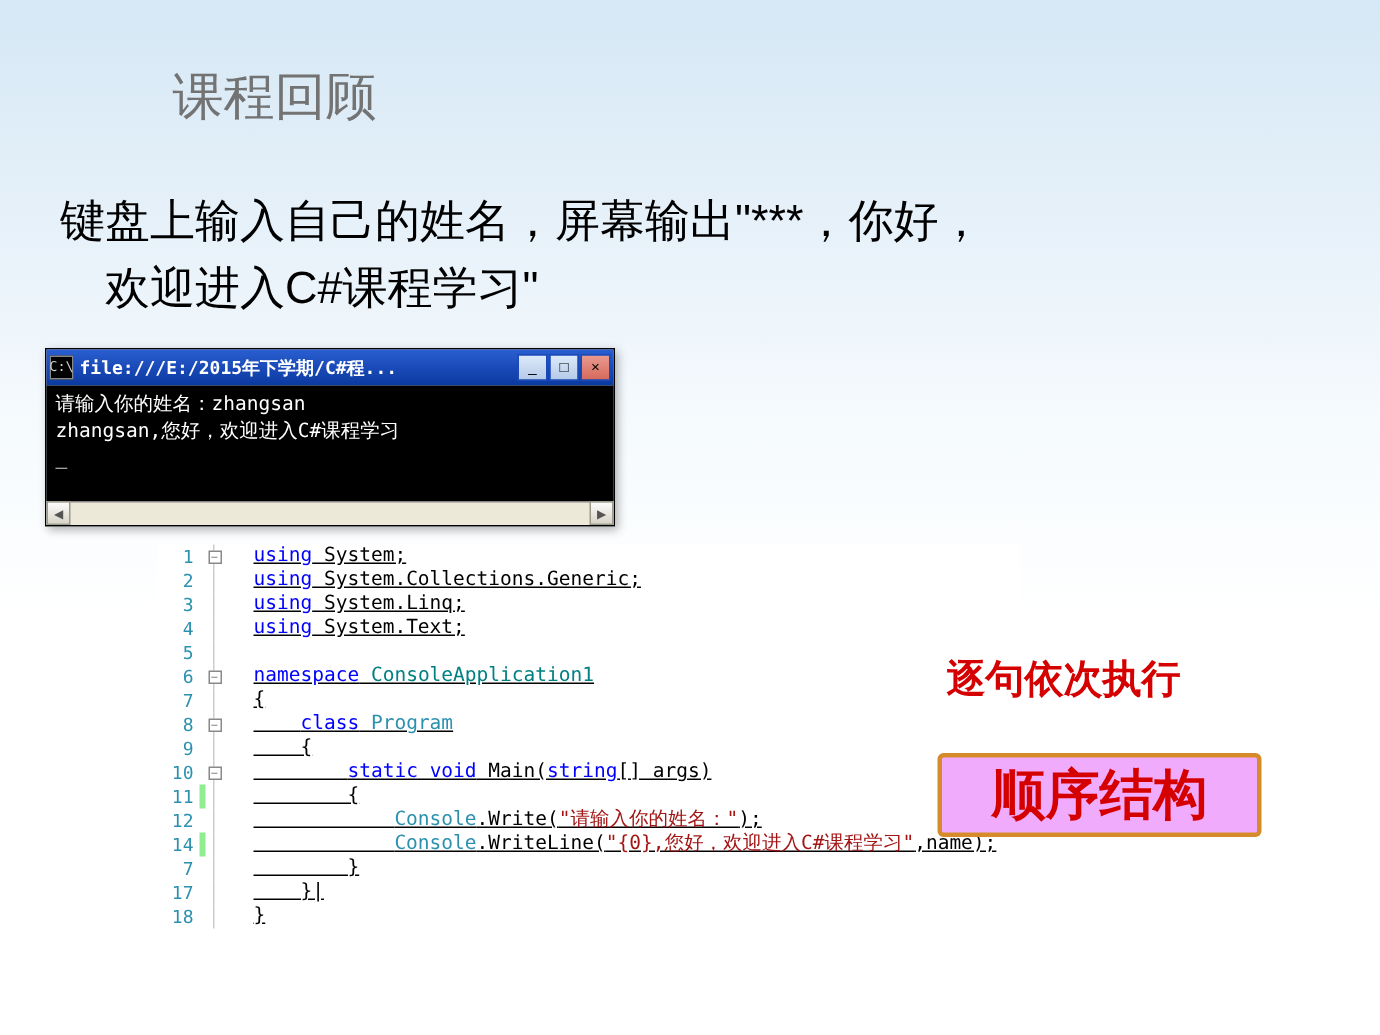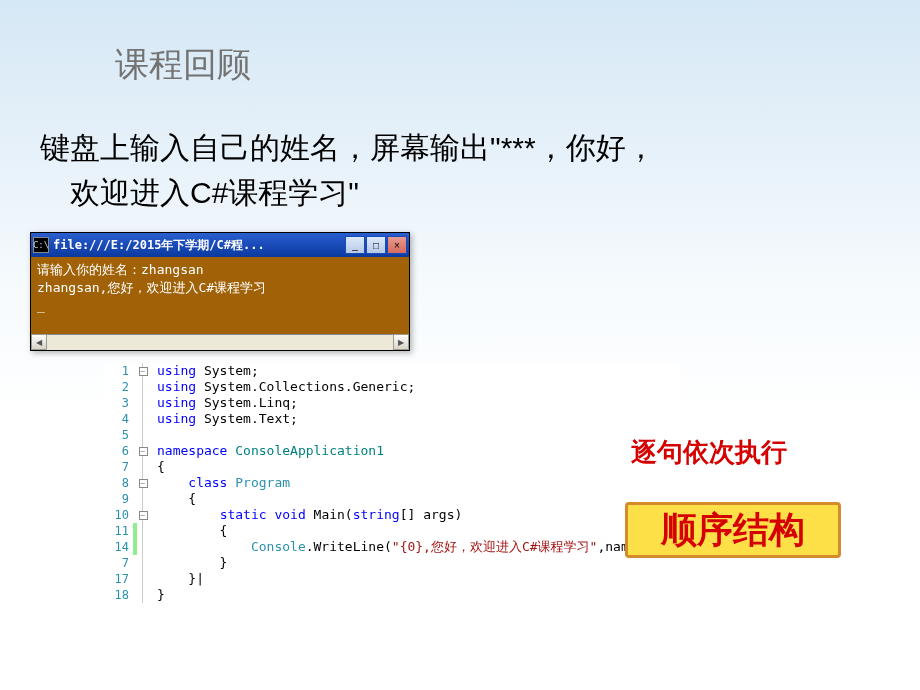--- a/index.html
+++ b/index.html
@@ -68,21 +68,21 @@
       background: linear-gradient(180deg, #ddeaf9, #b5c9e8);
       border: 1px solid #1a4ab8;
       display: flex;
       align-items: center;
       justify-content: center;
       font-size: 10px;
       color: #000;
     }
     .titlebar-btn.close { background: linear-gradient(180deg, #e99a8f, #d66a5c); }
     .console-body {
-      background: #a16207;
+      background: #000000;
       color: #fff;
       font-family: "NSimSun", "SimSun", monospace;
       font-size: 13px;
       padding: 4px 6px 18px 6px;
       white-space: pre;
       line-height: 1.4;
       min-height: 72px;
     }
     .console-scrollbar-h {
       height: 16px;
@@ -121,21 +121,21 @@
       padding-right: 4px;
       font-size: 12px;
     }
     .fold-col { width: 12px; text-align: center; color: #888; font-size: 11px; position: relative;}
     .fold-col::before {
       content: ""; position: absolute; left: 5px; top: 0; bottom: 0; width: 0; border-left: 1px solid #ccc;
     }
     .fold-box { display:inline-block; width:9px; height:9px; border:1px solid #888; background:#fff; font-size:8px; line-height:7px; text-align:center; color:#888; position: relative; z-index:1; margin-top:3px;}
     .hl-col { width: 4px; }
     .hl-green { background: #90ee90; }
-    .code-text { flex: 1; white-space: pre; padding-left: 8px; }
+    .code-text { flex: 1; white-space: pre; padding-left: 20px; text-decoration: underline; }
     .kw { color: #0000ff; }
     .cls { color: #2b91af; }
     .nsname { color: #008080; text-align: right; }
     .str { color: #a31515; }
     .normal { color: #000; }
 
     
     .red-label {
       position: absolute;
       top: 435px;
@@ -145,21 +145,21 @@
       font-weight: bold;
     }
     .badge {
       position: absolute;
       top: 502px;
       left: 625px;
       width: 216px;
       height: 56px;
       border: 3px solid #d68b2a;
       border-radius: 4px;
-      background: #fde047;
+      background: #f0abfc;
       color: #d50000;
       font-size: 36px;
       font-weight: bold;
       display: flex;
       align-items: center;
       justify-content: center;
     }
   </style>
 </head>
 <body>
@@ -252,20 +252,26 @@
       <span class="fold-col"><span class="fold-box">−</span></span>
       <span class="code-text"><span class="normal">        </span><span class="kw">static</span><span class="kw"> void</span><span class="normal"> Main(</span><span class="kw">string</span><span class="normal">[] args)</span></span>
     </div>
   <div class="code-line">
       <span class="lineno">11</span>
       <span class="hl-col hl-green"></span>
       <span class="fold-col"></span>
       <span class="code-text normal">        {</span>
     </div>
   <div class="code-line">
+      <span class="lineno">12</span>
+      <span class="hl-col"></span>
+      <span class="fold-col"></span>
+      <span class="code-text"><span class="normal">            </span><span class="cls">Console</span><span class="normal">.Write(</span><span class="str">"请输入你的姓名："</span><span class="normal">);</span></span>
+    </div>
+  <div class="code-line">
       <span class="lineno">14</span>
       <span class="hl-col hl-green"></span>
       <span class="fold-col"></span>
       <span class="code-text"><span class="normal">            </span><span class="cls">Console</span><span class="normal">.WriteLine(</span><span class="str">"{0},您好，欢迎进入C#课程学习"</span><span class="normal">,name);</span></span>
     </div>
   <div class="code-line">
       <span class="lineno">7</span>
       <span class="hl-col"></span>
       <span class="fold-col"></span>
       <span class="code-text normal">        }</span>

